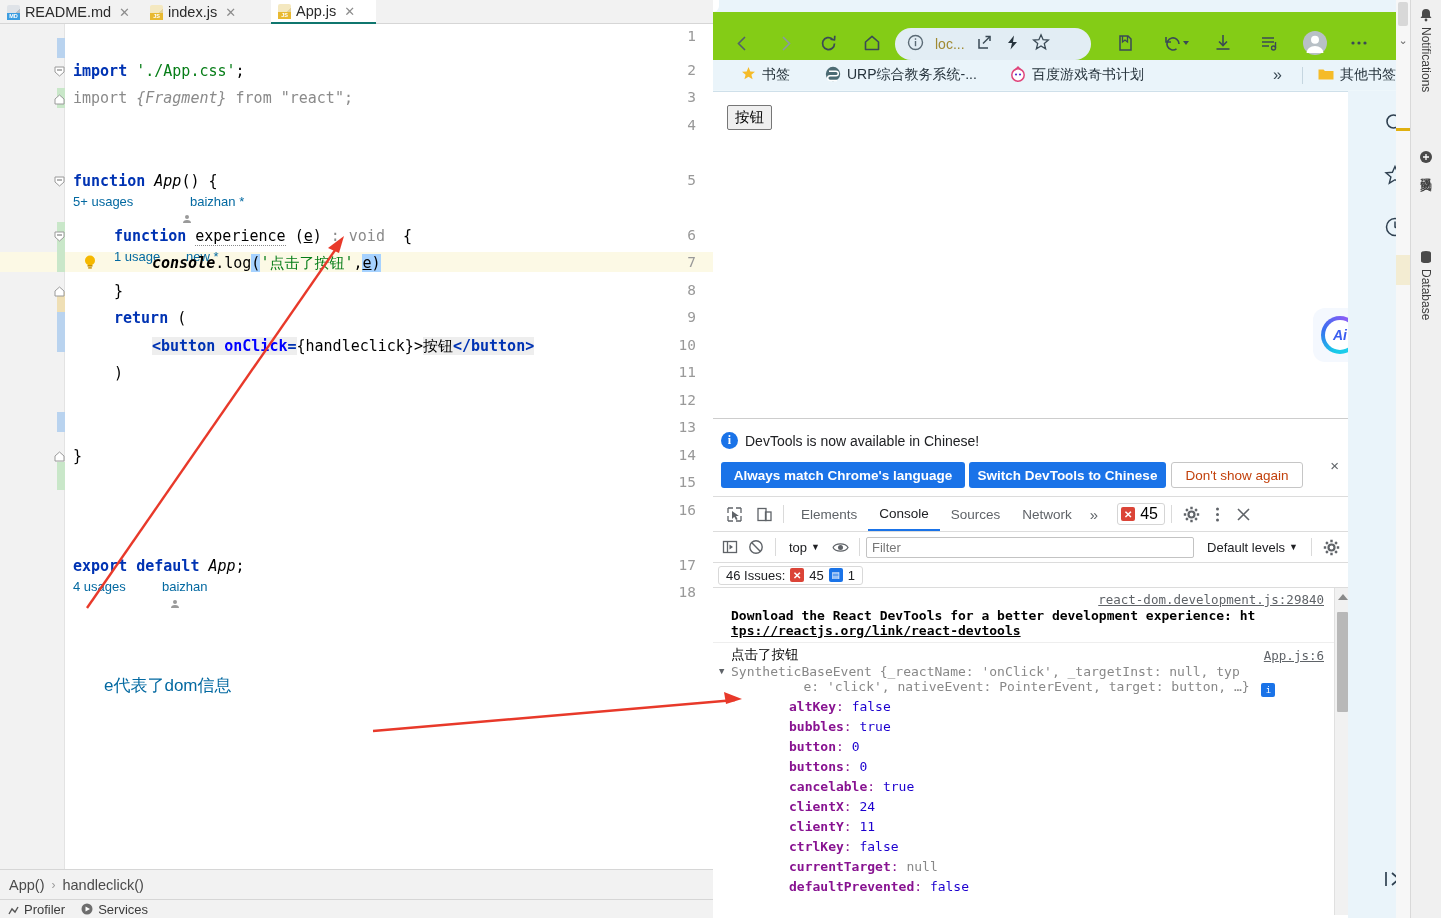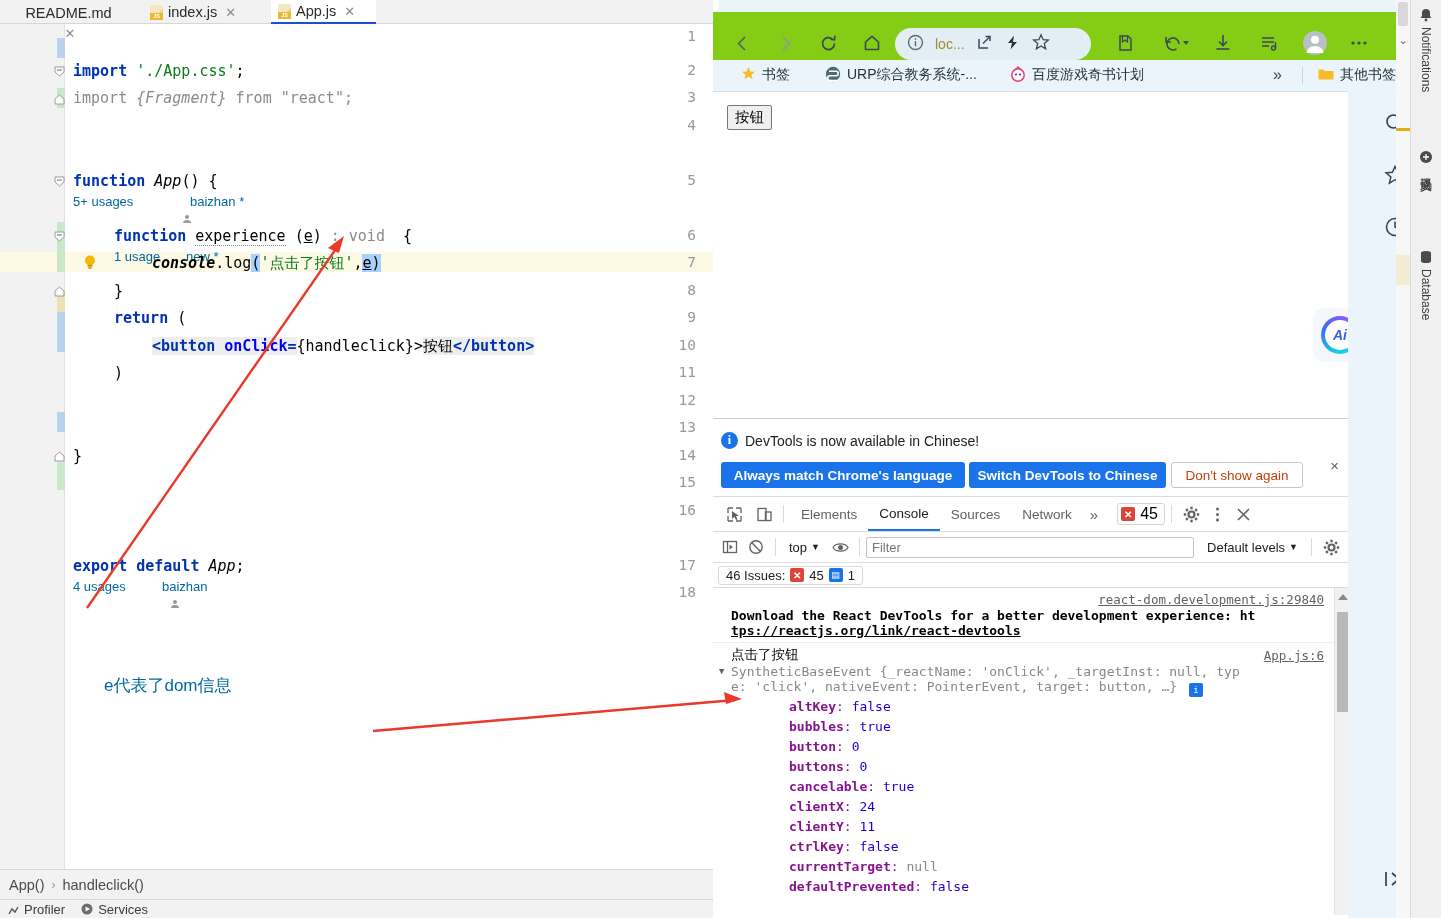--- a/index.html
+++ b/index.html
@@ -9,21 +9,21 @@
     font-family:"Liberation Sans", sans-serif;
     background:#ffffff; position:relative;
   }
 
   
   #ide { position:absolute; left:0; top:0; width:713px; height:918px; background:#ffffff; overflow:hidden; }
 
   #tabbar { position:absolute; left:0; top:0; height:24px; width:713px; background:#f2f2f2; border-bottom:1px solid #d6d6d6; }
   .tab { position:absolute; top:0; height:24px; display:flex; align-items:center; gap:5px; padding:0 7px;
          font-size:14.5px; color:#2b2b2b; white-space:nowrap; }
-  .tab.active { background:#ffffff; border-bottom:2px solid #1d4ed8; }
+  .tab.active { background:#ffffff; border-bottom:2px solid #0f766e; }
   .tab .ficon { width:13px; height:15px; border-radius:2px; position:relative; display:inline-block;
                 font-size:6px; font-weight:bold; color:#fff; line-height:15px; text-align:center; }
   .ficon.md { background:linear-gradient(135deg,#dfe3e8 60%,#b9c0c8 60%); color:#fff; }
   .ficon.md::after{ content:"MD"; position:absolute; left:0; bottom:0; width:100%; height:7px; background:#3c9de0; font-size:5.5px; line-height:7px; }
   .ficon.js { background:linear-gradient(135deg,#f4e8c0 60%,#e3d39a 60%); }
   .ficon.js::after{ content:"JS"; position:absolute; left:0; bottom:0; width:100%; height:7px; background:#e8b931; color:#fff; font-size:5.5px; line-height:7px; }
   .tabclose { color:#8c8c8c; font-size:13px; margin-left:3px; }
 
   #gutter { position:absolute; left:0; top:24px; width:65px; height:845px; background:#f2f2f2; }
   #gutterline { position:absolute; left:64px; top:24px; width:1px; height:845px; background:#e3e3e3; }
@@ -143,21 +143,21 @@
   .vlabel { position:absolute; left:-1px; width:31px; writing-mode:vertical-rl; text-orientation:mixed;
             font-size:12px; color:#3c3c3c; white-space:nowrap; display:flex; align-items:center; gap:5px; }
   #scrollcol { position:absolute; left:1396px; top:0; width:14px; height:918px; background:#f7f7f7; }
 </style>
 </head>
 <body>
 
 <div id="ide">
 
   <div id="tabbar">
-    <div class="tab" style="left:0px;width:137px;flex-direction:column;">
+    <div class="tab" style="left:0px;width:137px;">
       <span class="ficon md"></span>
       <span>README.md</span>
       <span class="tabclose">✕</span>
     </div>
     <div class="tab" style="left:143px;width:125px;">
       <span class="ficon js"></span>
       <span>index.js</span>
       <span class="tabclose">✕</span>
     </div>
     <div class="tab active" style="left:271px;width:105px;">
@@ -616,21 +616,21 @@
         <div class="bold" style="text-decoration:underline;">tps://reactjs.org/link/react-devtools</div>
       </div>
 
       <div class="cmsg" style="padding-top:3px;">
         <span class="csrc" style="top:5px;">App.js:6</span>
         <div style="font-family:'DejaVu Sans', sans-serif;font-size:13.5px;">点击了按钮</div>
         <div style="position:relative;">
           <span style="position:absolute;left:-12px;top:2px;font-size:9px;color:#5f6368;">▼</span>
           <span class="italic graytxt"><span>SyntheticBaseEvent {_reactName: 'onClick', _targetInst: null, typ</span></span>
         </div>
-        <div style="position:relative;">
+        <div style="position:relative;text-align:center;">
           <span class="italic graytxt">e: 'click', nativeEvent: PointerEvent, target: button, …}</span>
           <span class="msgsq" style="display:inline-flex;vertical-align:-2px;margin-left:4px;">i</span>
         </div>
 
         <div class="prop"><span class="bold purple">altKey</span><span class="purple">: </span><span class="blue">false</span></div>
         <div class="prop"><span class="bold purple">bubbles</span><span class="purple">: </span><span class="blue">true</span></div>
         <div class="prop"><span class="bold purple">button</span><span class="purple">: </span><span class="blue">0</span></div>
         <div class="prop"><span class="bold purple">buttons</span><span class="purple">: </span><span class="blue">0</span></div>
         <div class="prop"><span class="bold purple">cancelable</span><span class="purple">: </span><span class="blue">true</span></div>
         <div class="prop"><span class="bold purple">clientX</span><span class="purple">: </span><span class="blue">24</span></div>

